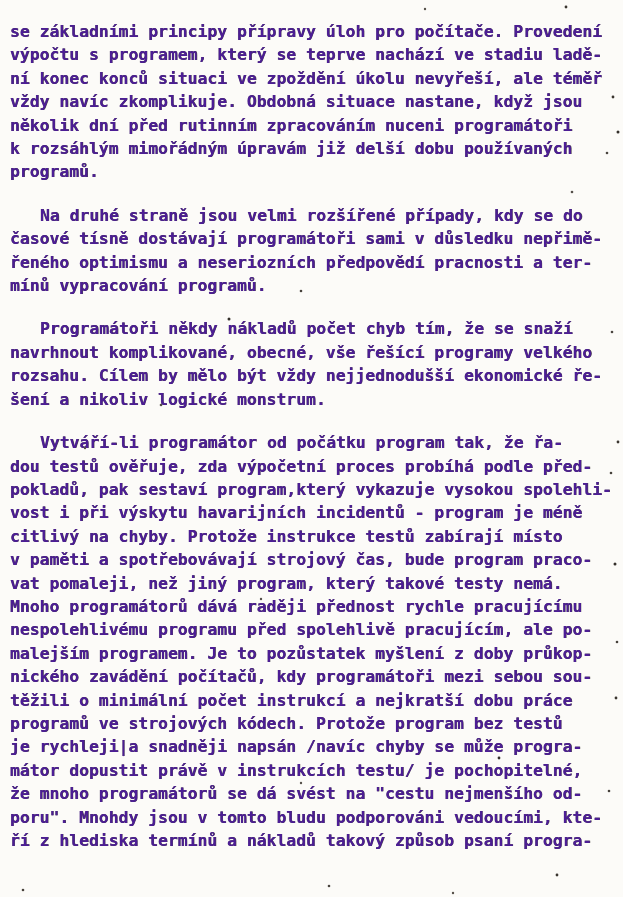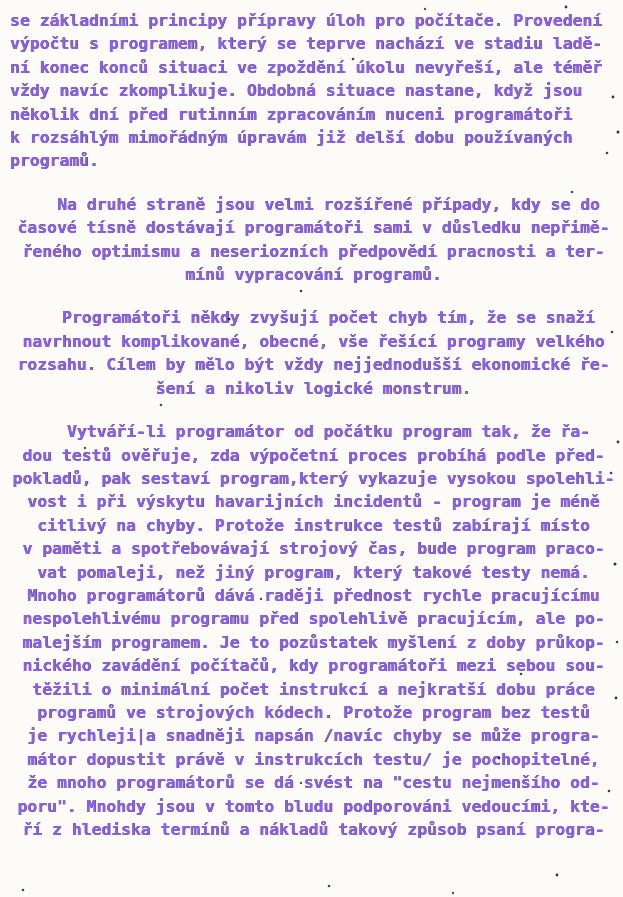--- a/index.html
+++ b/index.html
@@ -9,38 +9,37 @@
   body {
     width: 623px;
     height: 897px;
     position: relative;
     overflow: hidden;
     background: #fcfbf8;
   }
   .page {
     position: absolute;
     inset: 0;
-    padding: 9px 6px 0 10px;
+    padding: 20px 6px 0 10px;
     box-sizing: border-box;
     font-family: "DejaVu Sans Mono", "Liberation Mono", monospace;
     font-weight: 700;
     font-size: 16.4px;
     line-height: 23.4px;
     letter-spacing: 0;
-    color: #8b5cf6;
+    color: #4c1d95;
     text-shadow: 0.3px 0.3px 0.4px rgba(28, 24, 20, 0.75),
                  -0.2px 0 0 rgba(28, 24, 20, 0.25);
   }
   .para {
     white-space: pre-line;
     margin: 0 0 20px 0;
   }
   .p-indent {
     text-indent: 30px;
-    text-align: center;
   }
   .heading {
     white-space: pre-line;
     margin: 0 0 20px 0;
   }
   
   .speckles {
     position: absolute;
     top: 0; left: 0;
     width: 2px; height: 2px;
@@ -86,21 +85,21 @@
 vždy navíc zkomplikuje. Obdobná situace nastane, když jsou
 několik dní před rutinním zpracováním nuceni programátoři
 k rozsáhlým mimořádným úpravám již delší dobu používaných
 programů.</div>
 
   <div class="para p-indent">Na druhé straně jsou velmi rozšířené případy, kdy se do
 časové tísně dostávají programátoři sami v důsledku nepřimě-
 řeného optimismu a neseriozních předpovědí pracnosti a ter-
 mínů vypracování programů.</div>
 
-  <div class="para p-indent">Programátoři někdy zvyšují počet chyb tím, že se snaží
+  <div class="para p-indent">Programátoři někdy nákladů počet chyb tím, že se snaží
 navrhnout komplikované, obecné, vše řešící programy velkého
 rozsahu. Cílem by mělo být vždy nejjednodušší ekonomické ře-
 šení a nikoliv logické monstrum.</div>
 
 
   <div class="para p-indent">Vytváří-li programátor od počátku program tak, že řa-
 dou testů ověřuje, zda výpočetní proces probíhá podle před-
 pokladů, pak sestaví program,který vykazuje vysokou spolehli-
 vost i při výskytu havarijních incidentů - program je méně
 citlivý na chyby. Protože instrukce testů zabírají místo

